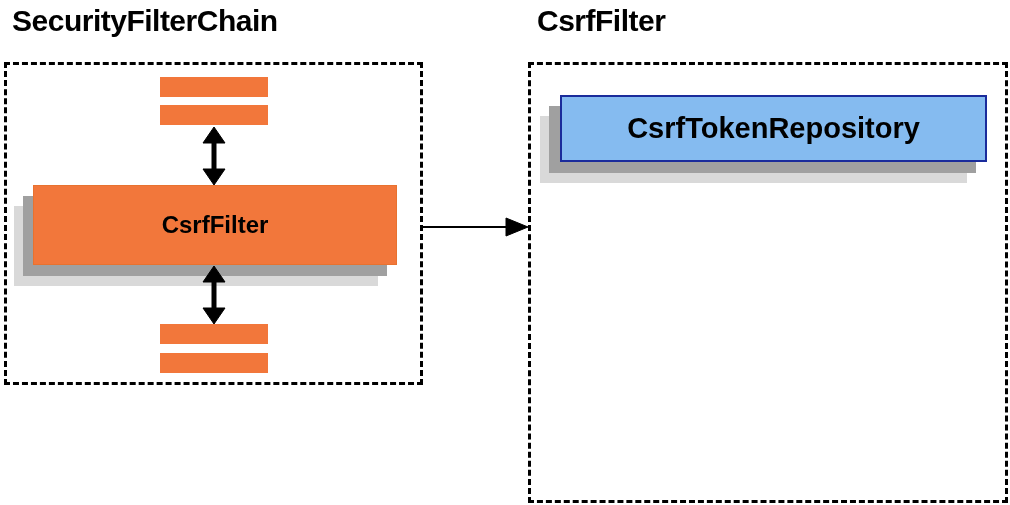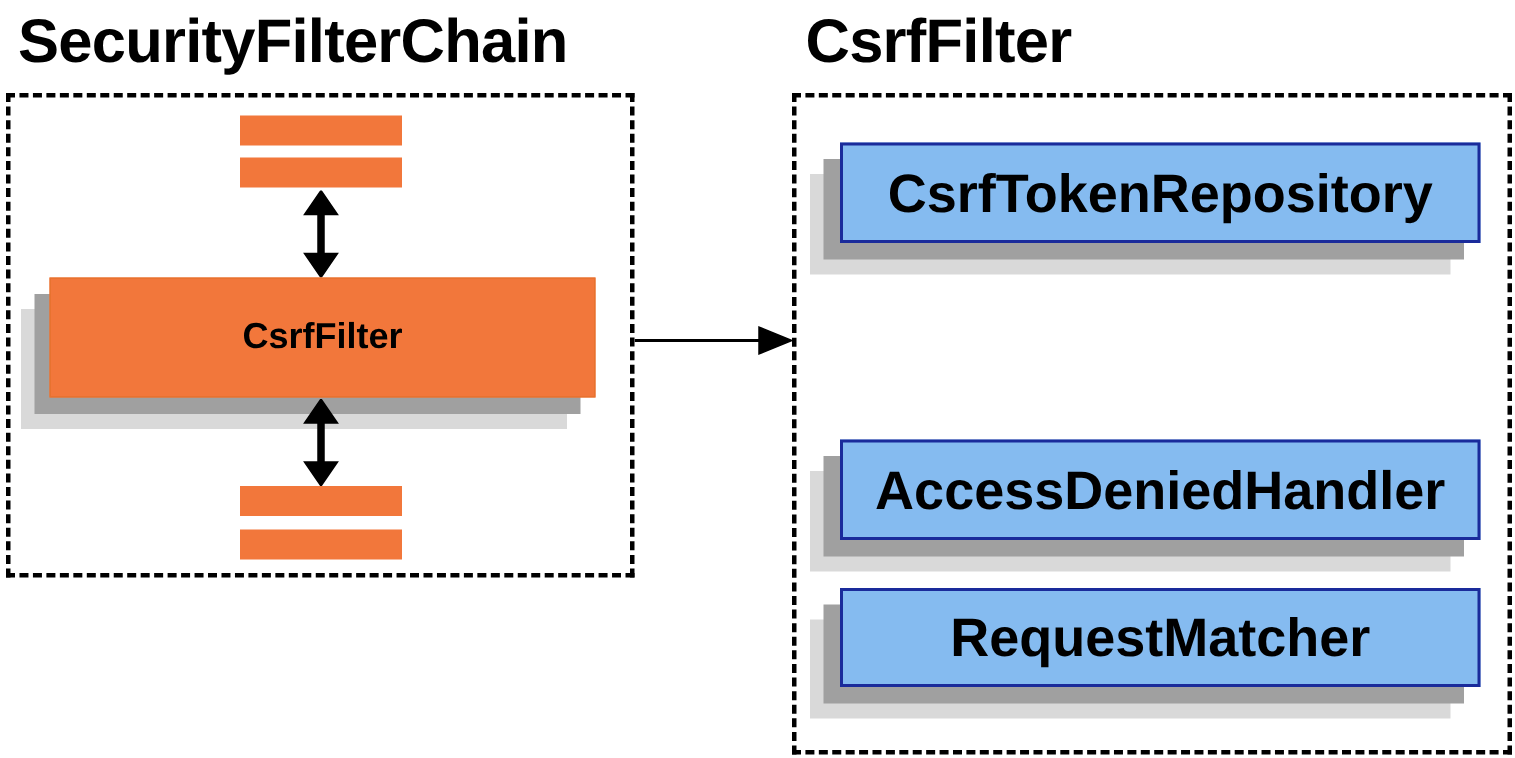--- a/index.html
+++ b/index.html
@@ -17,21 +17,21 @@
     position:relative;
     width:1010px;height:505px;
     overflow:hidden;
     background:var(--background);
     font-family:"Liberation Sans",sans-serif;
     font-weight:700;
     color:#000;
   }
   .title{
     position:absolute;
-    font-size:41px;
+    font-size:30px;
     letter-spacing:-0.5px;
     white-space:nowrap;
   }
   .title.left{left:12px;top:4px;}
   .title.right{left:537px;top:4px;}
   .dashed-box{
     position:absolute;
     border:3px dashed var(--line);
     box-sizing:border-box;
     background:transparent;
@@ -54,21 +54,21 @@
     font-size:24px;
   }
   .blue-box{
     position:absolute;
     left:560px;width:427px;height:67px;
     background:var(--blue-fill);
     border:2px solid var(--blue-border);
     box-sizing:border-box;
     box-shadow:-11px 11px 0 var(--shadow-dark), -20px 21px 0 var(--shadow-light);
     display:flex;align-items:center;justify-content:center;
-    font-size:36px;
+    font-size:29px;
     white-space:nowrap;
   }
   .arrow-svg{position:absolute;display:block;}
   .arrow-svg *{fill:var(--line);stroke:var(--line);}
   .arrow-svg line{fill:none;}
 </style>
 </head>
 <body>
 
 <div class="canvas">
@@ -105,21 +105,15 @@
     <polygon points="105,12 83,3 83,21" stroke="none"></polygon>
   </svg>
 
   <div class="dashed-box right"></div>
 
   <div class="blue-box" style="top:95px">
     <span>CsrfTokenRepository</span>
   </div>
 
 
-  <div class="blue-box" style="top:293px">
-    <span>AccessDeniedHandler</span>
-  </div>
 
-  <div class="blue-box" style="top:392px;height:66px">
-    <span>RequestMatcher</span>
-  </div>
 
 </div>
 
 </body></html>

